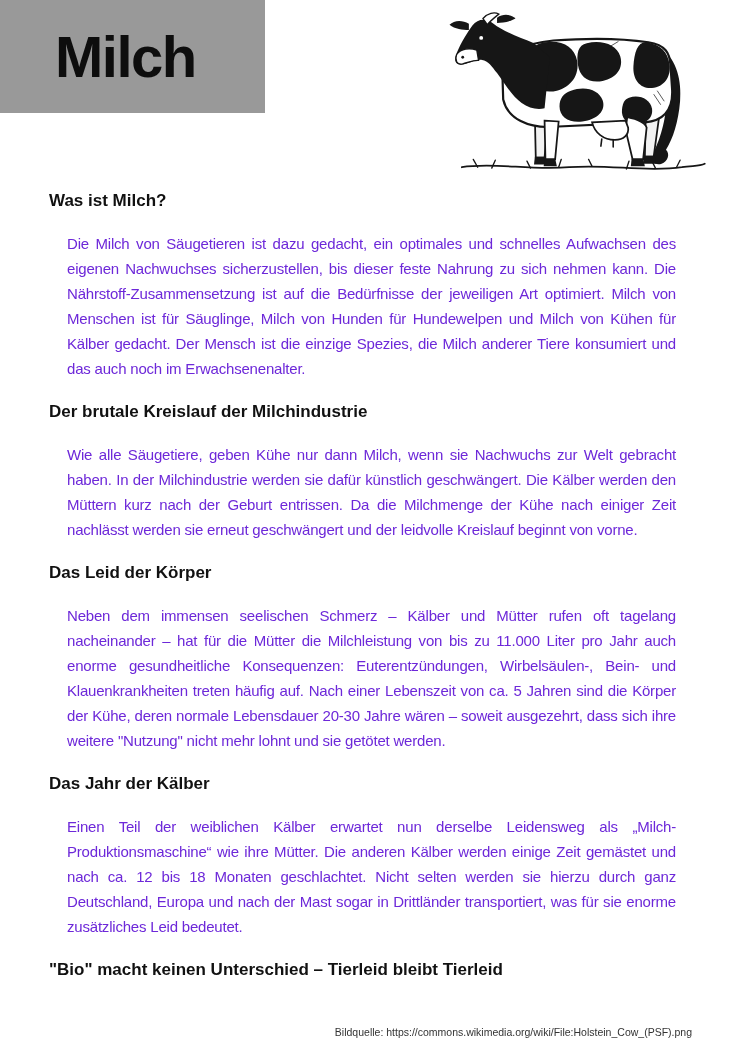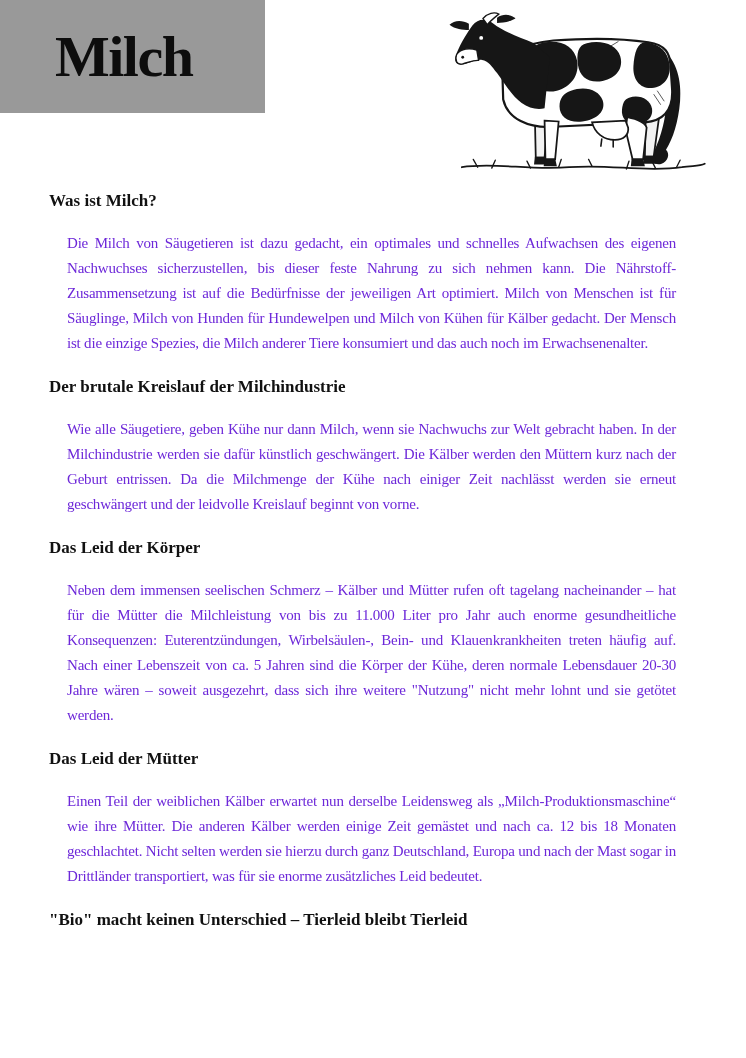--- a/index.html
+++ b/index.html
@@ -1,20 +1,20 @@
 <!DOCTYPE html>
 <html><head>
 <meta charset="utf-8">
 <style>
   html,body{margin:0;padding:0;background:#ffffff;}
   .page{
     position:relative;
     width:746px;height:1058px;
     background:#ffffff;
-    font-family:Liberation Serif, serif;
+    font-family:Liberation Sans, sans-serif;
     overflow:hidden;
   }
   .title-box{
     position:absolute;left:0;top:0;
     width:265px;height:113px;
     background:#999999;
     display:flex;align-items:center;
     padding-left:55px;box-sizing:border-box;
   }
   .title-box h1{
@@ -134,22 +134,23 @@
     </section>
     <section>
       <h2>Der brutale Kreislauf der Milchindustrie</h2>
       <p>Wie alle Säugetiere, geben Kühe nur dann Milch, wenn sie Nachwuchs zur Welt gebracht haben. In der Milchindustrie werden sie dafür künstlich geschwängert. Die Kälber werden den Müttern kurz nach der Geburt entrissen. Da die Milchmenge der Kühe nach einiger Zeit nachlässt werden sie erneut geschwängert und der leidvolle Kreislauf beginnt von vorne.</p>
     </section>
     <section>
       <h2>Das Leid der Körper</h2>
       <p>Neben dem immensen seelischen Schmerz – Kälber und Mütter rufen oft tagelang nacheinander – hat für die Mütter die Milchleistung von bis zu 11.000 Liter pro Jahr auch enorme gesundheitliche Konsequenzen: Euterentzündungen, Wirbelsäulen-, Bein- und Klauenkrankheiten treten häufig auf. Nach einer Lebenszeit von ca. 5 Jahren sind die Körper der Kühe, deren normale Lebensdauer 20-30 Jahre wären – soweit ausgezehrt, dass sich ihre weitere "Nutzung" nicht mehr lohnt und sie getötet werden.</p>
     </section>
     <section>
-      <h2>Das Leid der Mütter</h2>
+      <h2>Das Jahr der Kälber</h2>
       <p>Einen Teil der weiblichen Kälber erwartet nun derselbe Leidensweg als „Milch-Produktionsmaschine“ wie ihre Mütter. Die anderen Kälber werden einige Zeit gemästet und nach ca. 12 bis 18 Monaten geschlachtet. Nicht selten werden sie hierzu durch ganz Deutschland, Europa und nach der Mast sogar in Drittländer transportiert, was für sie enorme zusätzliches Leid bedeutet.</p>
     </section>
     <section>
       <h2>"Bio" macht keinen Unterschied – Tierleid bleibt Tierleid</h2>
     </section>
   </main>
 
+  <div class="footer">Bildquelle: https://commons.wikimedia.org/wiki/File:Holstein_Cow_(PSF).png</div>
 
 </div>
 
 </body></html>

